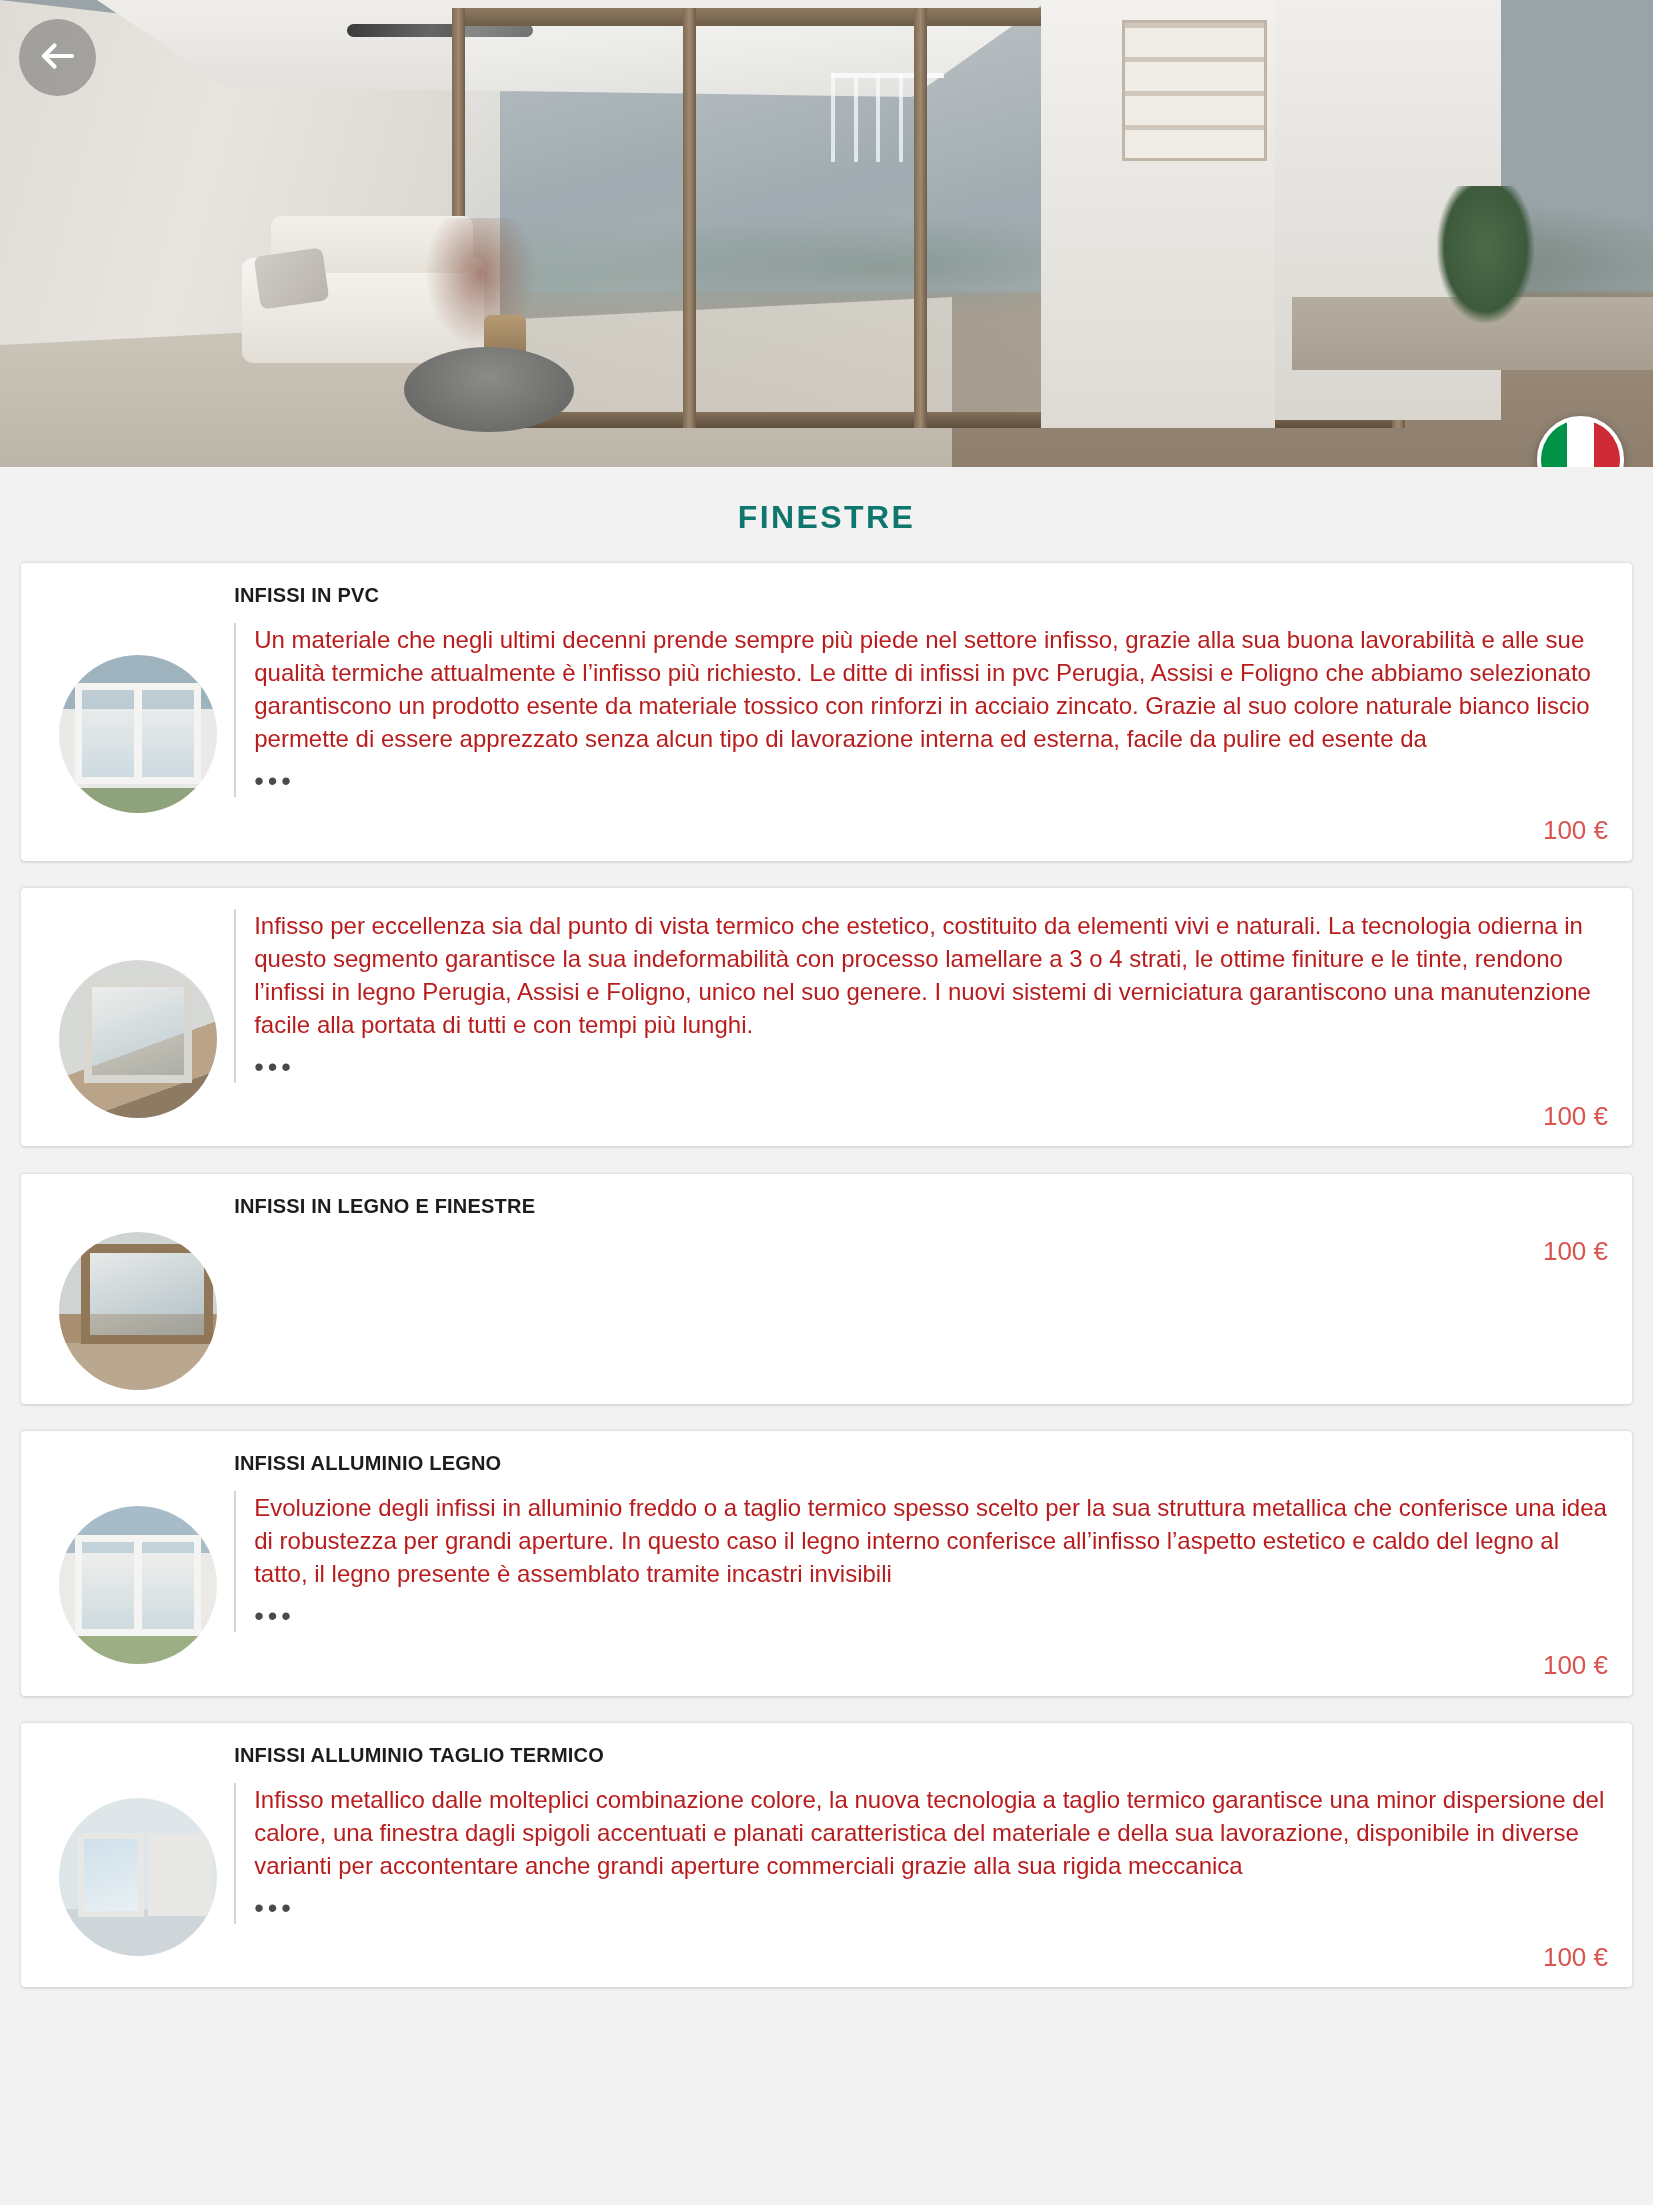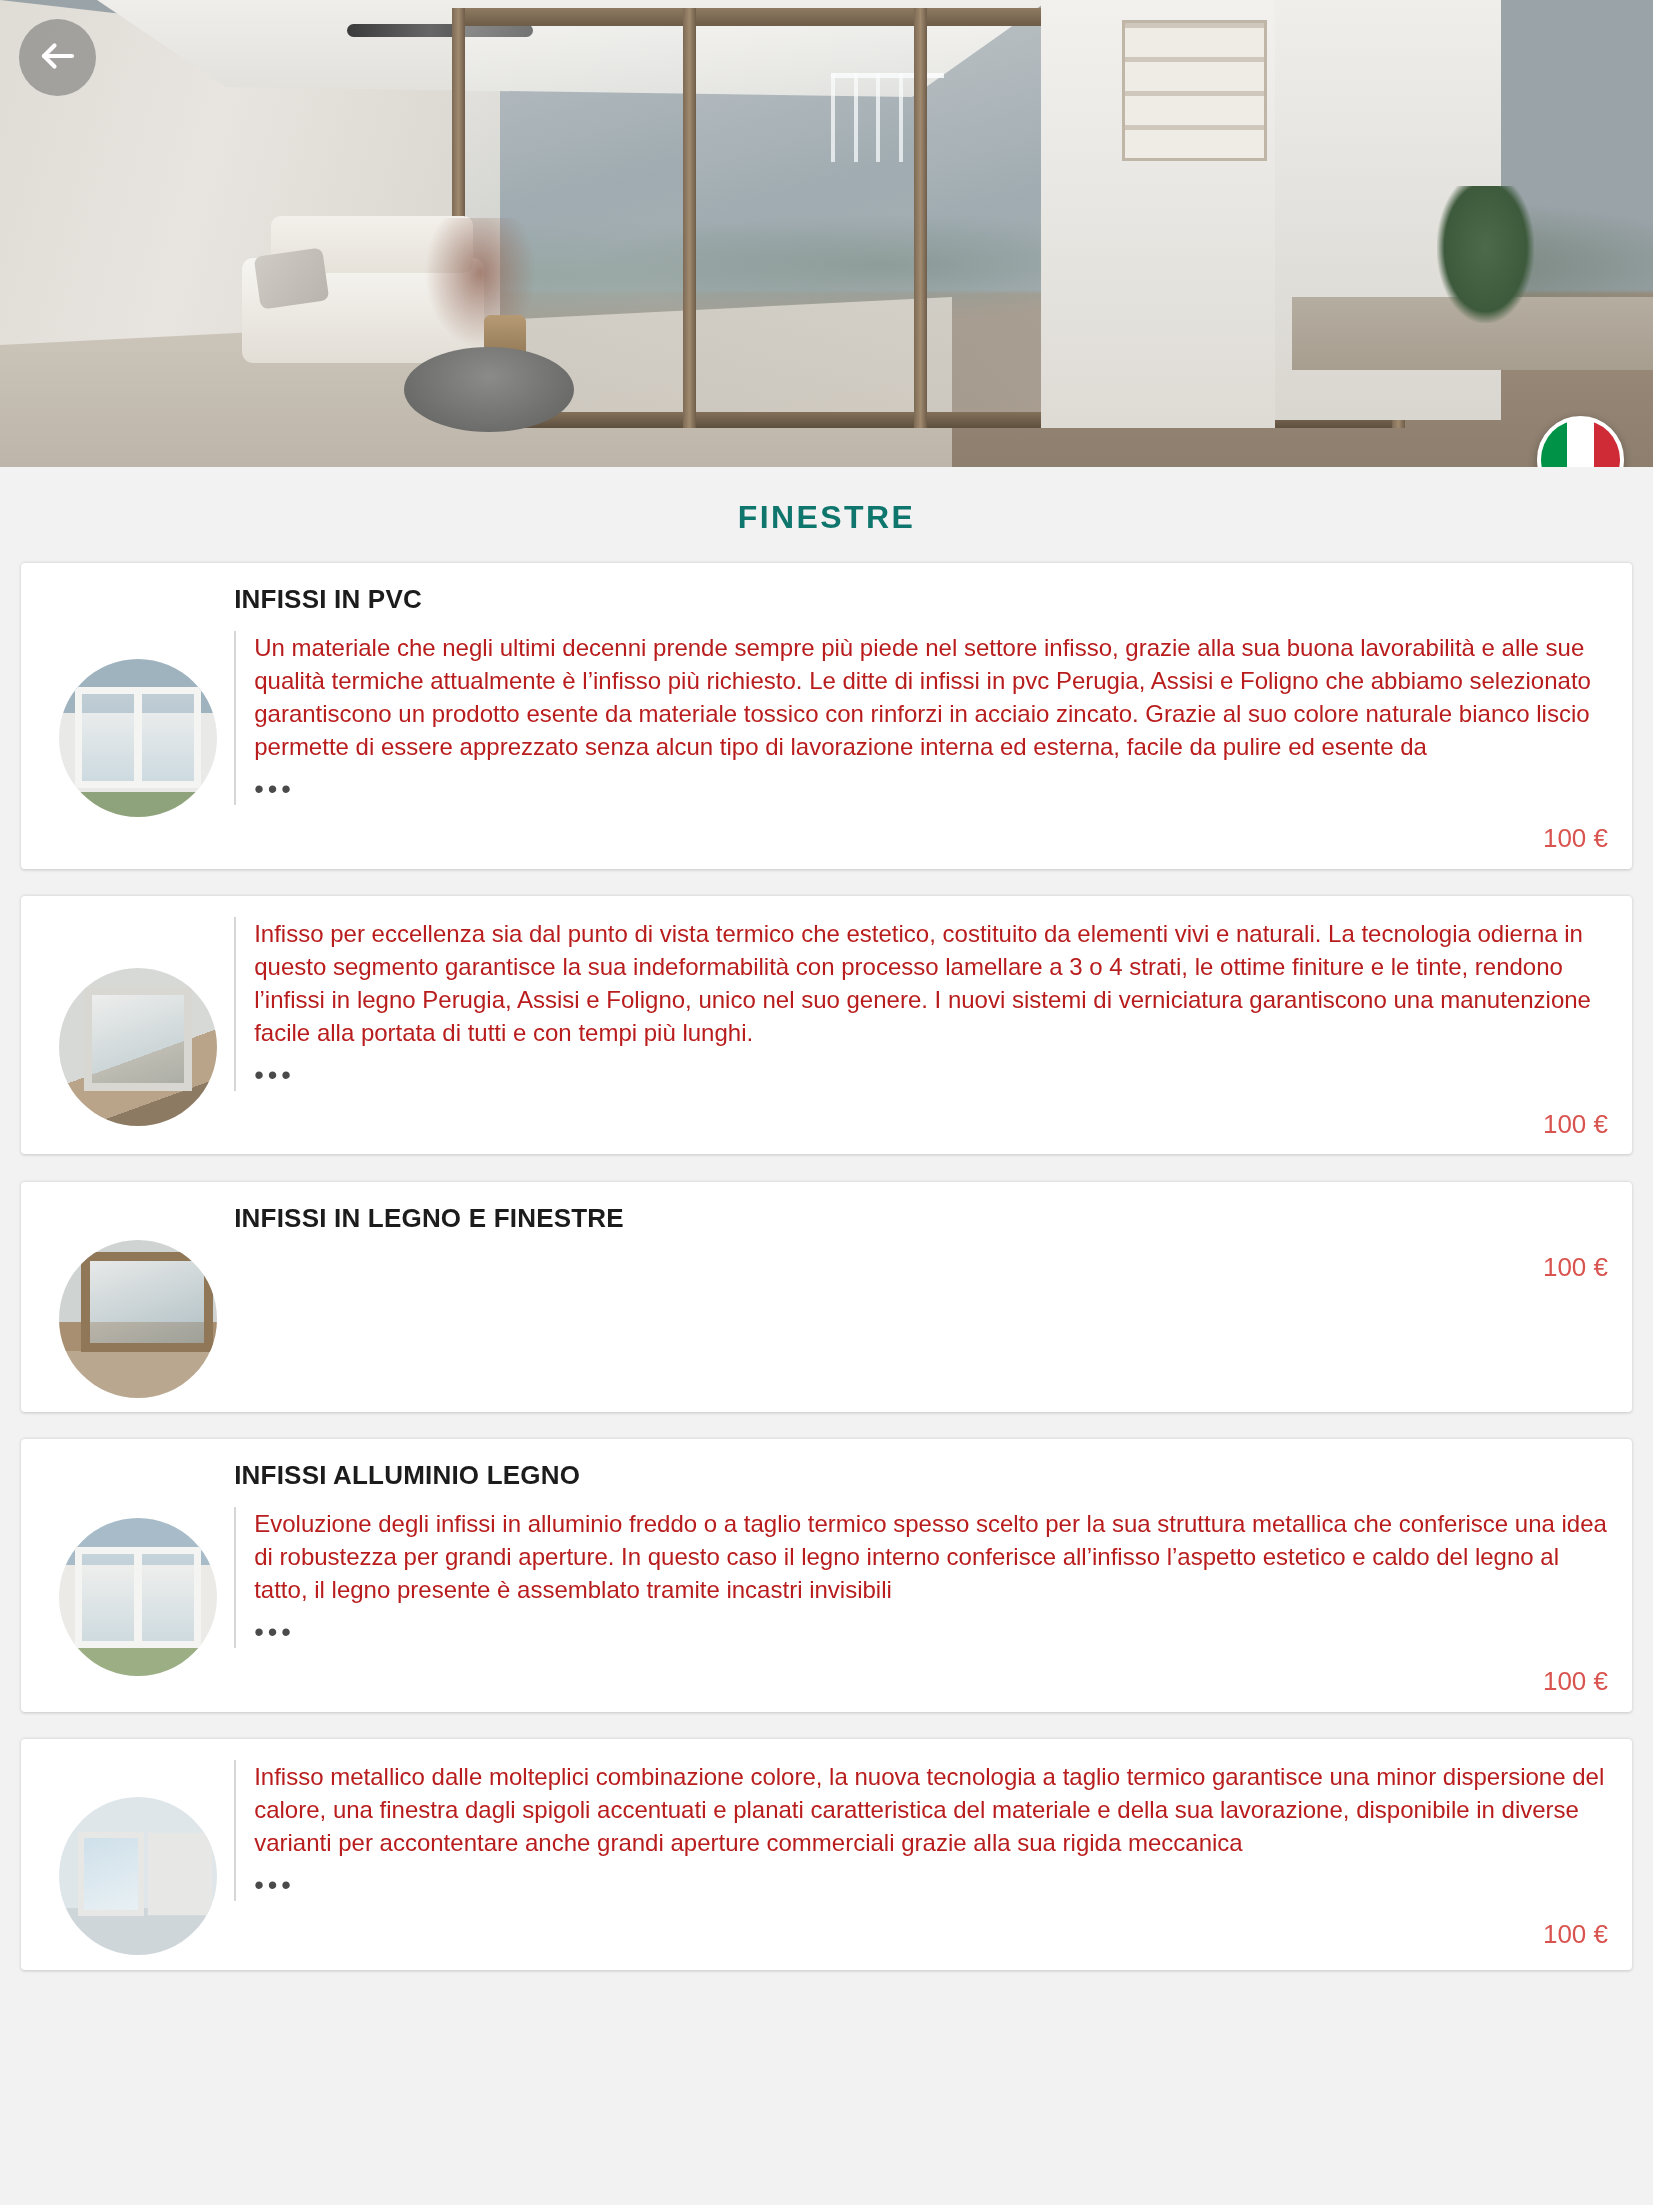--- a/index.html
+++ b/index.html
@@ -277,21 +277,21 @@
   .thumb.termico::after {
     content: "";
     position: absolute; left: 12%; top: 22%; width: 34%; height: 46%;
     border: 6.5px solid #e7e7e5;
     background: linear-gradient(160deg, #cfe0ea, #e8f0f4);
     box-shadow: 69px 0 0 -0.8px #e7e7e5, 69px 0 0 -7.3px #cfe0ea;
   }
 
   .body-col { flex: 1 1 auto; padding-left: 3.2px; }
   .card-title {
-    font-size: 26px;
+    font-size: 20px;
     font-weight: bold;
     color: #1c1c1c;
     letter-spacing: 0.2px;
     margin-bottom: 16px;
   }
   .desc-wrap {
     border-left: 2.4px solid #d6d6d6;
     padding-left: 18px;
   }
   .desc {
@@ -421,20 +421,21 @@
       </div>
       <div class="price">100 €</div>
     </div>
   </div>
 
   <div class="card">
     <div class="thumb-col">
       <div class="thumb termico"></div>
     </div>
     <div class="body-col">
+      <div class="card-title">INFISSI ALLUMINIO TAGLIO TERMICO</div>
       <div class="desc-wrap">
         <div class="desc">Infisso metallico dalle molteplici combinazione colore, la nuova tecnologia a taglio termico garantisce una minor dispersione del calore, una finestra dagli spigoli accentuati e planati caratteristica del materiale e della sua lavorazione, disponibile in diverse varianti per accontentare anche grandi aperture commerciali grazie alla sua rigida meccanica</div>
         <div class="dots">•••</div>
       </div>
       <div class="price">100 €</div>
     </div>
   </div>
 
 </div>
 

